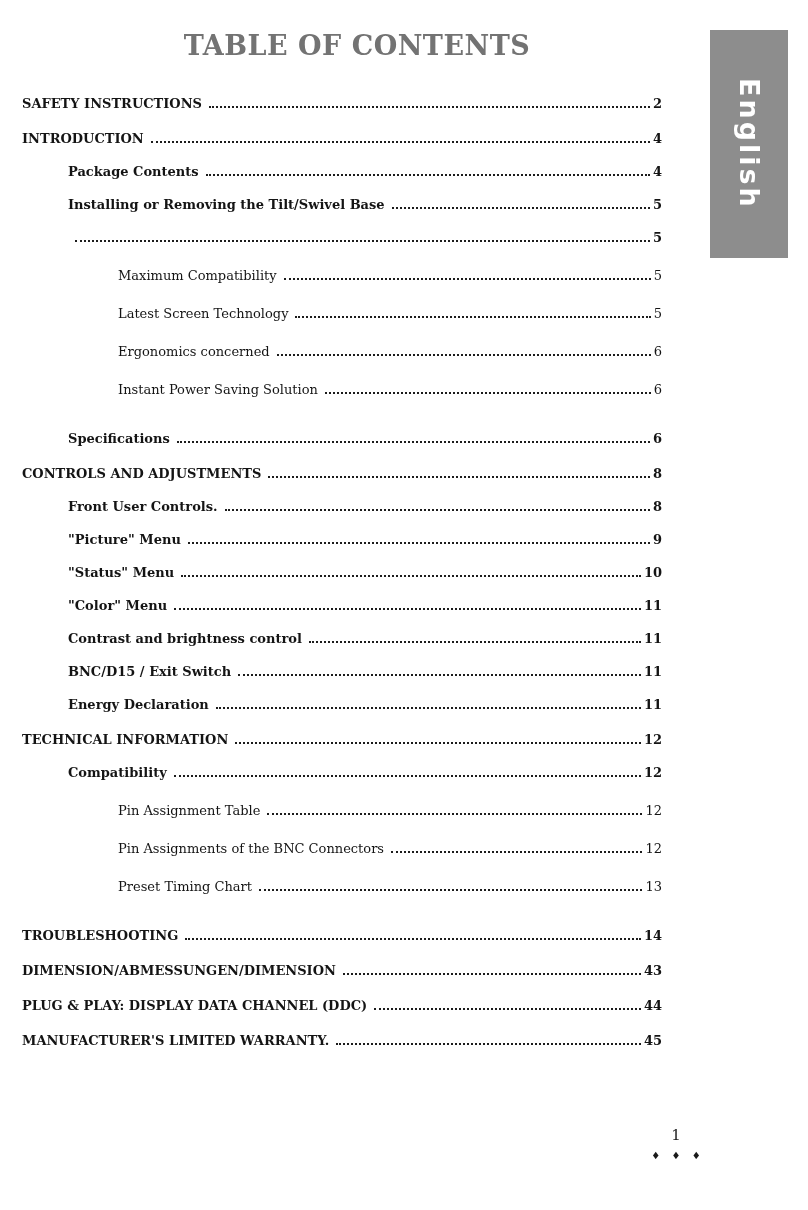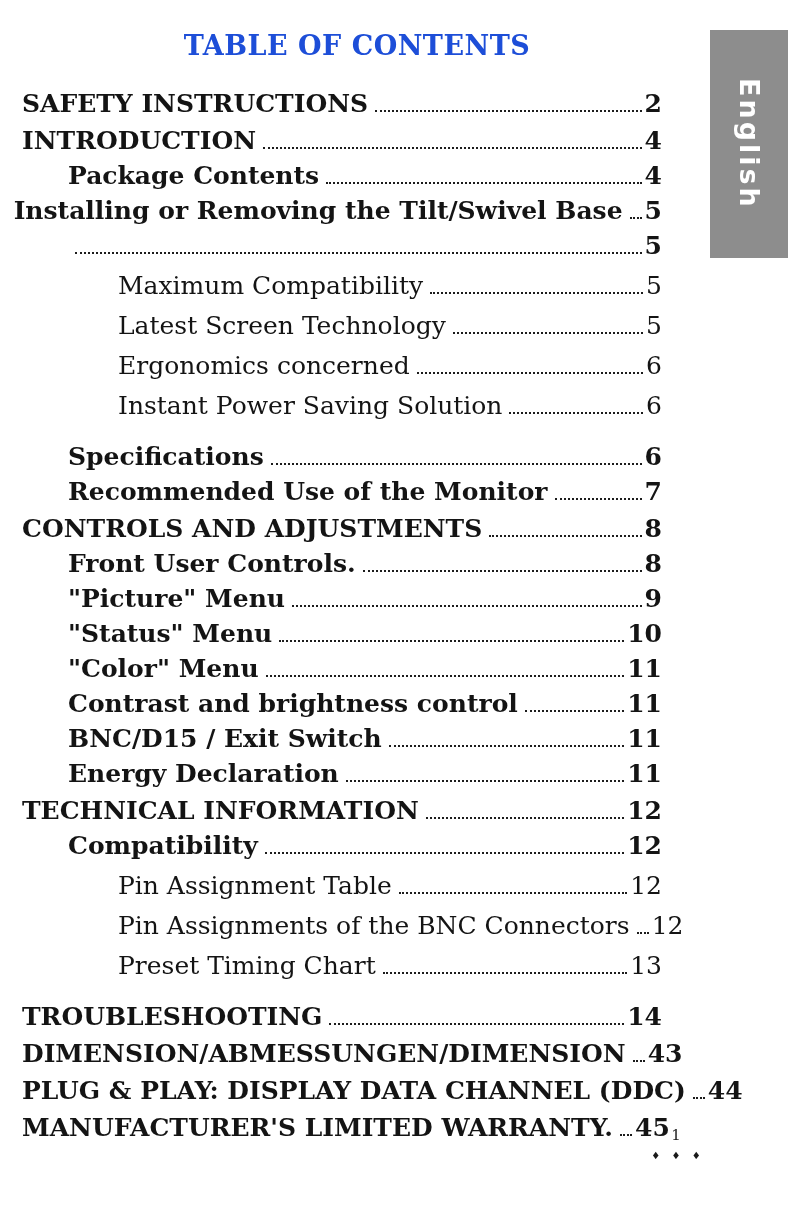--- a/index.html
+++ b/index.html
@@ -25,31 +25,31 @@
     position:absolute;
     left:0;top:0;
     width:714px;
   }
   .page-title{
     margin-top:30px;
     text-align:center;
     font-size:27px;
     font-weight:bold;
     letter-spacing:0.5px;
-    color:#1d4ed8;
+    color:#737373;
   }
   .toc{
     margin-top:32px;
     margin-left:22px;
     width:640px;
   }
   .toc-row{
     display:flex;
     align-items:baseline;
-    font-size:25px;
+    font-size:13px;
     line-height:22px;
     margin-top:12px;
     white-space:nowrap;
   }
   .toc-row.level-0{padding-left:0;font-weight:bold;margin-top:13px;}
   .toc-row.level-1{padding-left:46px;font-weight:bold;margin-top:11px;justify-content:flex-end;}
   .toc-row.level-2{padding-left:96px;font-weight:normal;margin-top:16px;}
   .level-2 + .level-1,
   .level-2 + .level-0{margin-top:27px;}
   .toc-label{flex:0 0 auto;}
@@ -147,25 +147,20 @@
         <div class="toc-row level-2">
     <span class="toc-label">Instant Power Saving Solution</span>
     <span class="dot-leader"></span>
     <span class="toc-page">6</span>
   </div>
         <div class="toc-row level-1">
     <span class="toc-label">Specifications</span>
     <span class="dot-leader"></span>
     <span class="toc-page">6</span>
   </div>
-        <div class="toc-row level-1">
-    <span class="toc-label">Recommended Use of the Monitor</span>
-    <span class="dot-leader"></span>
-    <span class="toc-page">7</span>
-  </div>
         <div class="toc-row level-0">
     <span class="toc-label">CONTROLS AND ADJUSTMENTS</span>
     <span class="dot-leader"></span>
     <span class="toc-page">8</span>
   </div>
         <div class="toc-row level-1">
     <span class="toc-label">Front User Controls.</span>
     <span class="dot-leader"></span>
     <span class="toc-page">8</span>
   </div>

